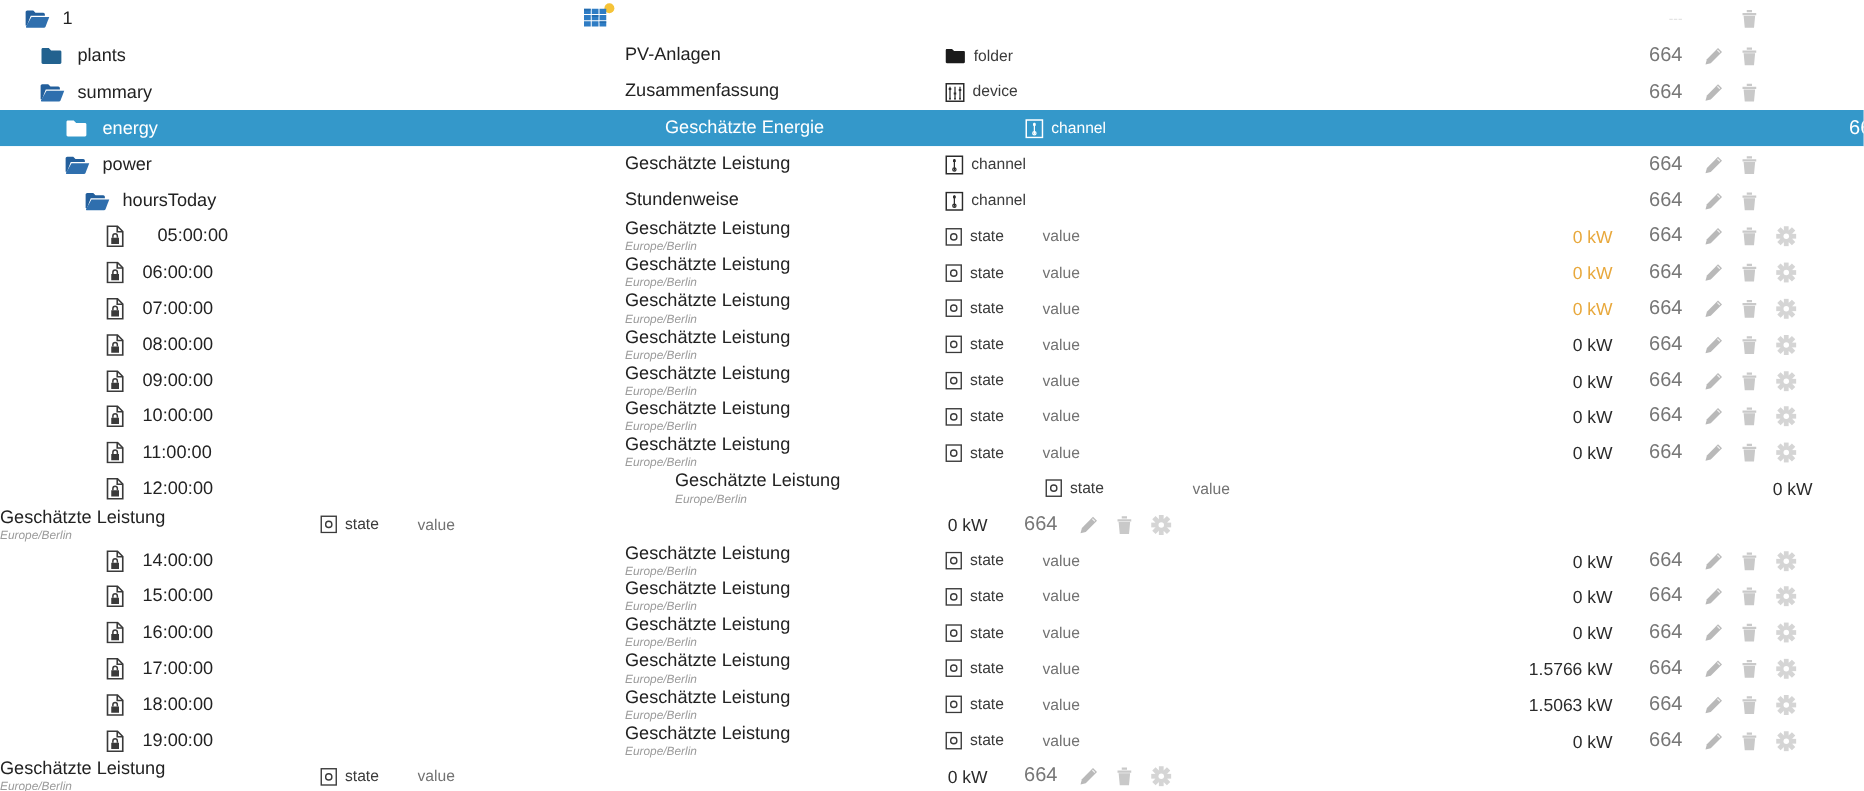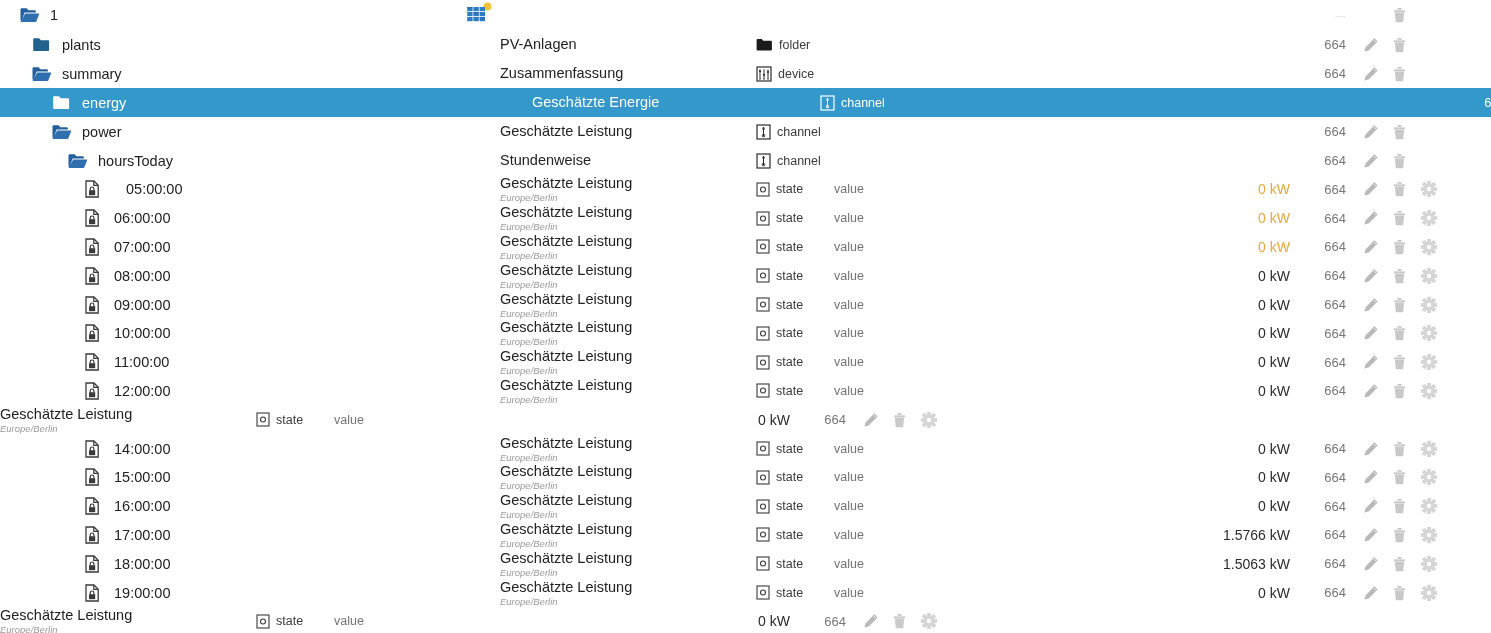--- a/index.html
+++ b/index.html
@@ -57,21 +57,20 @@
     color: #9b9b9b;
     white-space: nowrap;
     line-height: 11px;
   }
 
   
   .c-type {
     width: 78px;
     flex: 0 0 78px;
     display: flex;
-    align-items: center;
     gap: 6px;
     overflow: hidden;
   }
   .type-label {
     font-size: 12.5px;
     color: #3b3b3b;
     white-space: nowrap;
   }
   .row.selected .type-label { color: #ffffff; }
 
@@ -95,21 +94,21 @@
     white-space: nowrap;
     padding-right: 4px;
   }
   .c-value.warn { color: #e8a83c; }
 
   
   .c-id {
     width: 54px;
     flex: 0 0 54px;
     text-align: right;
-    font-size: 13px;
+    font-size: 16px;
     color: #777777;
     white-space: nowrap;
     padding-right: 2px;
   }
   .row.selected .c-id { color: #ffffff; }
   .c-id.faint { color: #e2e2e2; font-size: 11px; }
 
   
   .c-act {
     width: 143px;
@@ -814,21 +813,21 @@
             <rect x="-0.30" y="6.10" width="3.8" height="3.8" fill="#d5d5d5" transform="rotate(180 1.60 8.00)"></rect>
             <rect x="1.57" y="1.57" width="3.8" height="3.8" fill="#d5d5d5" transform="rotate(225 3.47 3.47)"></rect>
             <rect x="6.10" y="-0.30" width="3.8" height="3.8" fill="#d5d5d5" transform="rotate(270 8.00 1.60)"></rect>
             <rect x="10.63" y="1.57" width="3.8" height="3.8" fill="#d5d5d5" transform="rotate(315 12.53 3.47)"></rect>
     <circle cx="8" cy="8" r="5.2" fill="#d5d5d5"></circle>
     <circle cx="8" cy="8" r="2.2" fill="#ffffff"></circle>
   </svg>
         </span>
       </div>
     </div>
-    <div class="row" style="height: 28.8px;">
+    <div class="row" style="height: 28.8px; gap: 40px;">
       <div class="c-tree">
         <span class="ind" style="width: 84px;"></span>
         <span style="display: inline-flex; align-items: center; width: 22px; flex: 0 0 22px;">
           <svg width="16" height="18" viewBox="0 0 16 18">
     <path d="M2 1 L10 1 L14.2 5.2 L14.2 17 L2 17 Z" fill="none" stroke="#3a3a3a" stroke-width="1.3"></path>
     <path d="M9.8 1.2 L9.8 5.4 L14.0 5.4" fill="none" stroke="#3a3a3a" stroke-width="1.3"></path>
     <rect x="5.0" y="10.2" width="6.2" height="5.0" fill="#3a3a3a"></rect>
     <path d="M6.3 10.2 L6.3 8.8 A1.8 1.8 0 0 1 9.9 8.8 L9.9 10.2" fill="none" stroke="#3a3a3a" stroke-width="1.2"></path>
   </svg>
         </span>

